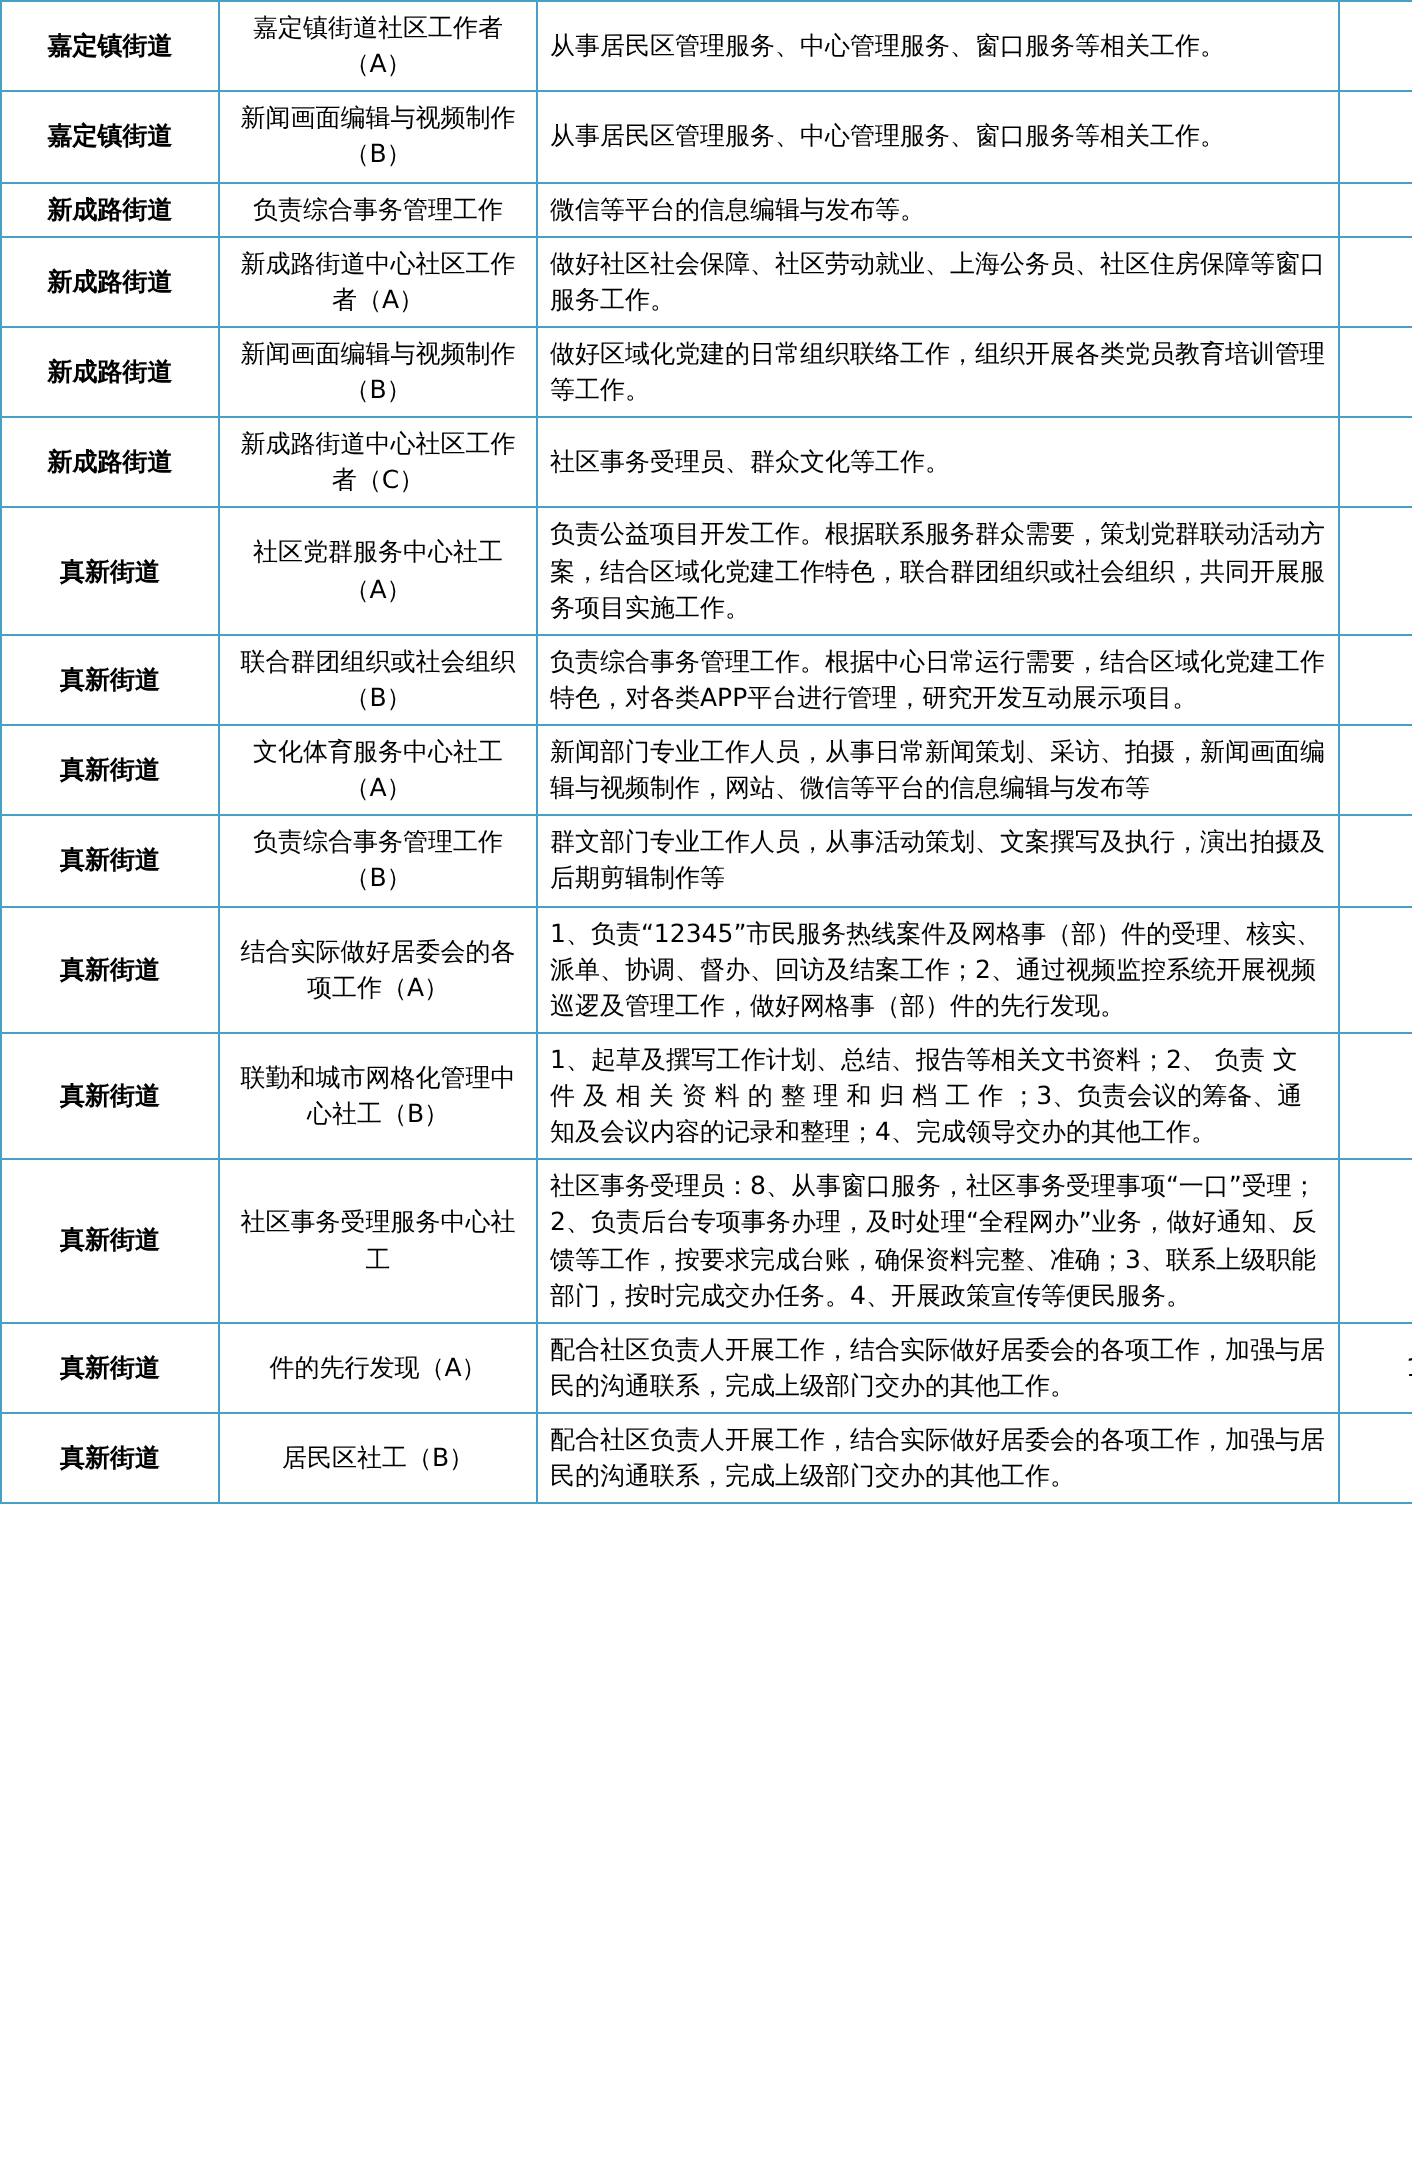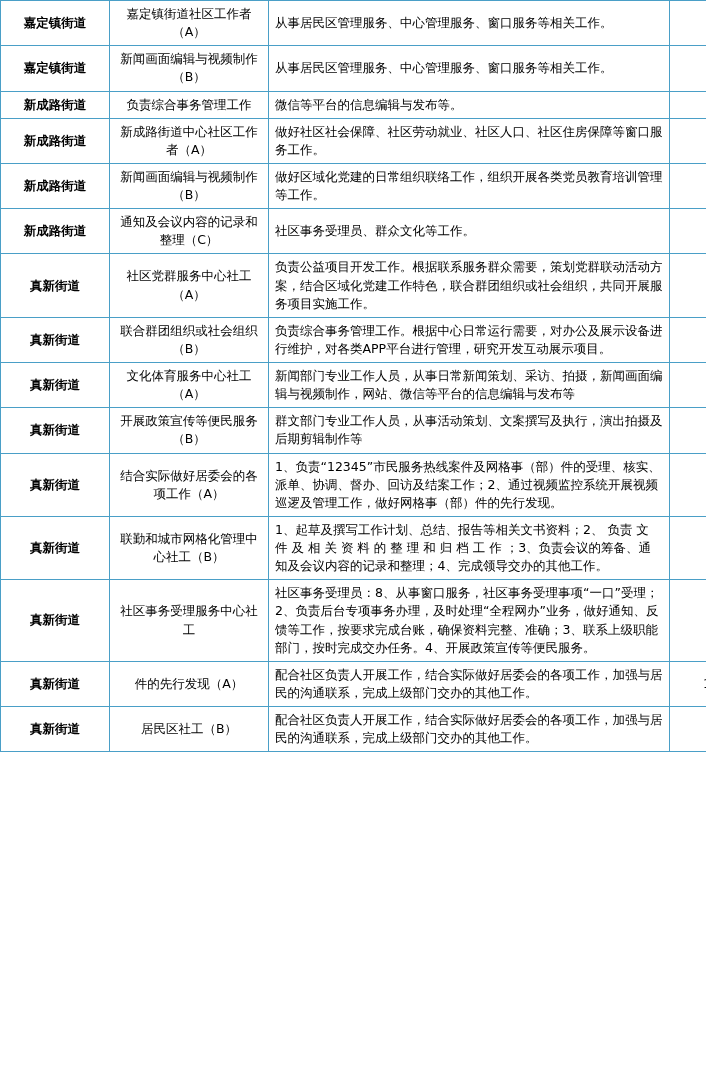--- a/index.html
+++ b/index.html
@@ -84,62 +84,62 @@
       <tr>
         <td class="col-street">新成路街道</td>
         <td class="col-post">负责综合事务管理工作</td>
         <td class="col-duty">微信等平台的信息编辑与发布等。</td>
         <td class="col-count">2</td>
       </tr>
 
       <tr>
         <td class="col-street">新成路街道</td>
         <td class="col-post">新成路街道中心社区工作者（A）</td>
-        <td class="col-duty">做好社区社会保障、社区劳动就业、社区人口、社区住房保障等窗口服务工作。</td>
+        <td class="col-duty">做好社区社会保障、社区劳动就业、上海公务员、社区住房保障等窗口服务工作。</td>
         <td class="col-count">1</td>
       </tr>
 
       <tr>
         <td class="col-street">新成路街道</td>
         <td class="col-post">新闻画面编辑与视频制作（B）</td>
         <td class="col-duty">做好区域化党建的日常组织联络工作，组织开展各类党员教育培训管理等工作。</td>
         <td class="col-count">1</td>
       </tr>
 
       <tr>
         <td class="col-street">新成路街道</td>
-        <td class="col-post">通知及会议内容的记录和整理（C）</td>
+        <td class="col-post">新成路街道中心社区工作者（C）</td>
         <td class="col-duty">社区事务受理员、群众文化等工作。</td>
         <td class="col-count">1</td>
       </tr>
 
       <tr>
         <td class="col-street">真新街道</td>
         <td class="col-post">社区党群服务中心社工（A）</td>
         <td class="col-duty">负责公益项目开发工作。根据联系服务群众需要，策划党群联动活动方案，结合区域化党建工作特色，联合群团组织或社会组织，共同开展服务项目实施工作。</td>
         <td class="col-count">1</td>
       </tr>
 
       <tr>
         <td class="col-street">真新街道</td>
         <td class="col-post">联合群团组织或社会组织（B）</td>
-        <td class="col-duty">负责综合事务管理工作。根据中心日常运行需要，对办公及展示设备进行维护，对各类APP平台进行管理，研究开发互动展示项目。</td>
+        <td class="col-duty">负责综合事务管理工作。根据中心日常运行需要，结合区域化党建工作特色，对各类APP平台进行管理，研究开发互动展示项目。</td>
         <td class="col-count">1</td>
       </tr>
 
       <tr>
         <td class="col-street">真新街道</td>
         <td class="col-post">文化体育服务中心社工（A）</td>
         <td class="col-duty">新闻部门专业工作人员，从事日常新闻策划、采访、拍摄，新闻画面编辑与视频制作，网站、微信等平台的信息编辑与发布等</td>
         <td class="col-count">2</td>
       </tr>
 
       <tr>
         <td class="col-street">真新街道</td>
-        <td class="col-post">开展政策宣传等便民服务（B）</td>
+        <td class="col-post">负责综合事务管理工作（B）</td>
         <td class="col-duty">群文部门专业工作人员，从事活动策划、文案撰写及执行，演出拍摄及后期剪辑制作等</td>
         <td class="col-count">1</td>
       </tr>
 
       <tr>
         <td class="col-street">真新街道</td>
         <td class="col-post">结合实际做好居委会的各项工作（A）</td>
         <td class="col-duty">1、负责“12345”市民服务热线案件及网格事（部）件的受理、核实、派单、协调、督办、回访及结案工作；2、通过视频监控系统开展视频巡逻及管理工作，做好网格事（部）件的先行发现。</td>
         <td class="col-count">2</td>
       </tr>

